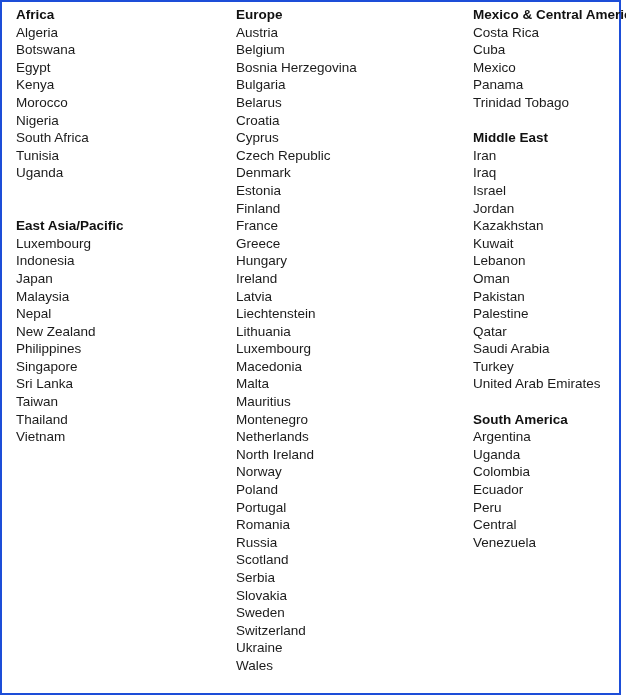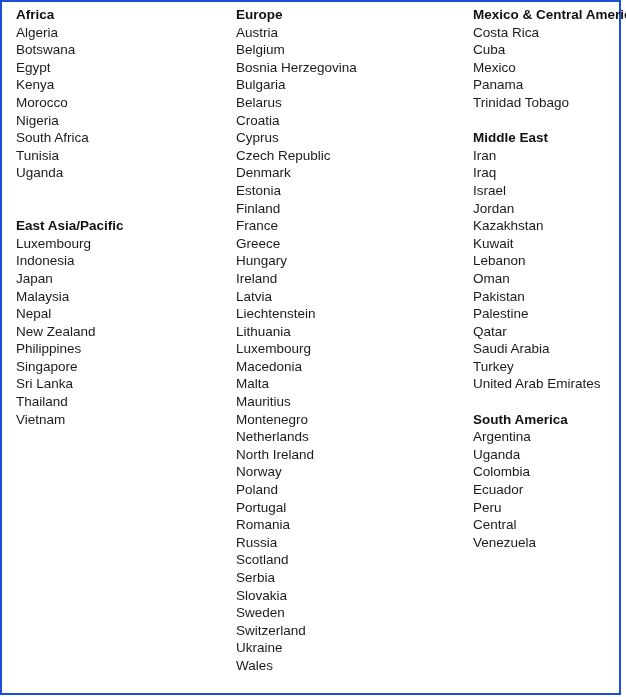--- a/index.html
+++ b/index.html
@@ -70,20 +70,21 @@
           <div class="region-header">East Asia/Pacific</div>
           <div class="country-item">Luxembourg</div>
           <div class="country-item">Indonesia</div>
           <div class="country-item">Japan</div>
           <div class="country-item">Malaysia</div>
           <div class="country-item">Nepal</div>
           <div class="country-item">New Zealand</div>
           <div class="country-item">Philippines</div>
           <div class="country-item">Singapore</div>
           <div class="country-item">Sri Lanka</div>
+          <div class="country-item">Taiwan</div>
           <div class="country-item">Thailand</div>
           <div class="country-item">Vietnam</div>
         </section>
       </div>
     <div class="col col-1">
         <section class="region-section">
           <div class="region-header">Europe</div>
           <div class="country-item">Austria</div>
           <div class="country-item">Belgium</div>
           <div class="country-item">Bosnia Herzegovina</div>

